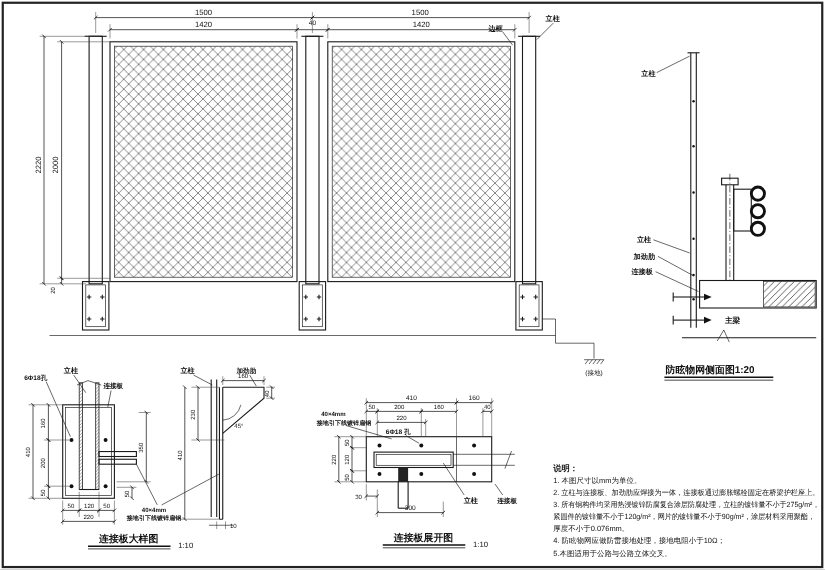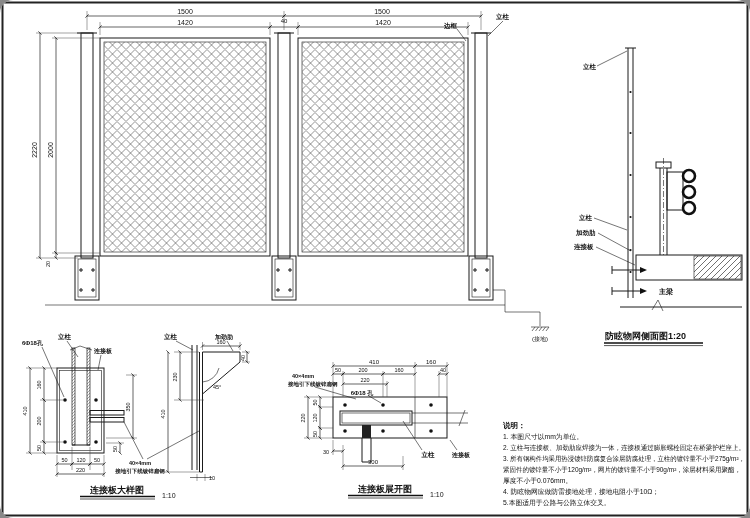--- a/index.html
+++ b/index.html
@@ -1,16 +1,16 @@
 <!DOCTYPE html>
 <html><head>
 <meta charset="utf-8">
 <style>
   html,body{margin:0;padding:0;background:#888;}
-  .sheet{width:750px;height:518px;background:#fff;position:relative;margin:0 auto;overflow:hidden;border-radius:13px;}
+  .sheet{width:750px;height:518px;background:#fff;position:relative;margin:0 auto;overflow:hidden;}
   svg{display:block;}
   svg text{font-family:"Liberation Sans","DejaVu Sans",sans-serif;fill:#111;}
   .t6{font-size:6px}.t55{font-size:5.5px}.t65{font-size:6.5px}.t7{font-size:7px}.t75{font-size:7.5px}.t9{font-size:9px}
   .b{font-weight:bold}
   .ln{stroke:#1a1a1a;stroke-width:1;fill:none}
   .thin{stroke:#1a1a1a;stroke-width:0.6;fill:none}
   .xln{stroke:#444;stroke-width:0.5;fill:none}
   .dim{stroke:#222;stroke-width:0.7;fill:none;marker-start:url(#slash);marker-end:url(#slash)}
   .dot{fill:#111;stroke:none}
   .mid{text-anchor:middle}.end{text-anchor:end}

